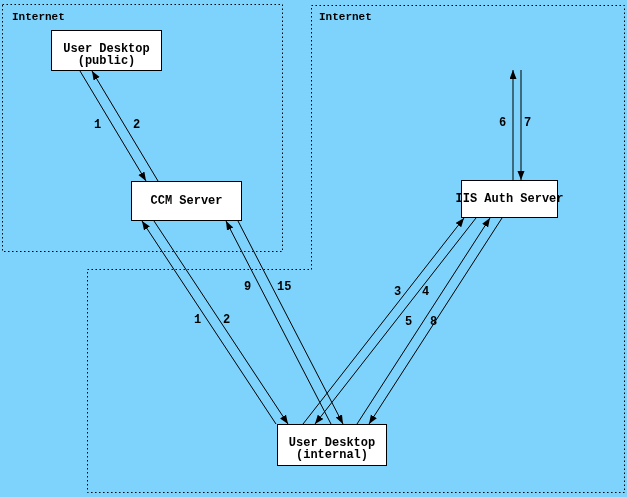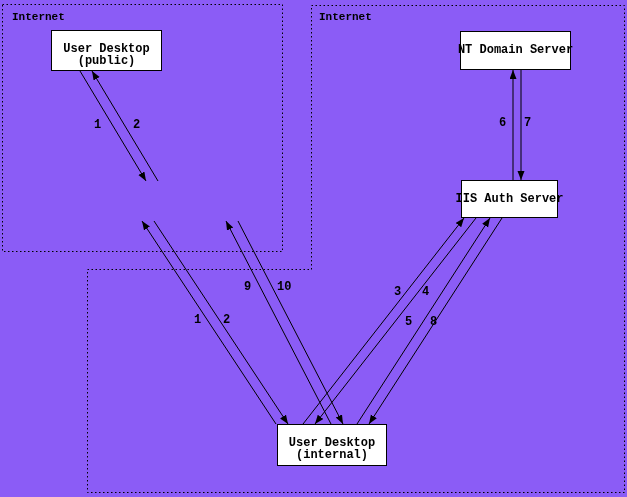--- a/index.html
+++ b/index.html
@@ -1,20 +1,20 @@
 <!DOCTYPE html>
 <html><head>
 <meta charset="utf-8">
 <style>
   html, body { margin: 0; padding: 0; background: #ffffff; }
   .canvas {
     position: relative;
     width: 627px;
     height: 497px;
-    background: #8b5cf6;
+    background: #7dd3fc;
     font-family: "Liberation Mono", "DejaVu Sans Mono", monospace;
     color: #000000;
     overflow: hidden;
   }
   .canvas svg { position: absolute; left: 0; top: 0; }
   .zone-label {
     position: absolute;
     font-size: 11px;
     font-weight: bold;
     white-space: nowrap;
@@ -89,42 +89,42 @@
   </svg>
 
   <div class="zone-label" style="left:12px; top:11px;">Internet</div>
   <div class="zone-label" style="left:319px; top:11px;">Internet</div>
 
   <div class="node pushdown" style="left:51px; top:30px; width:111px; height:41px;">
     <div class="node-title">User Desktop</div>
     <div class="node-sub">(public)</div>
   </div>
 
+  <div class="node" style="left:131px; top:181px; width:111px; height:40px;">
+    <div class="node-title">CCM Server</div>
+  </div>
 
-  <div class="node" style="left:460px; top:31px; width:111px; height:39px;">
-    <div class="node-title">NT Domain Server</div>
-  </div>
 
   <div class="node" style="left:461px; top:180px; width:97px; height:38px;">
     <div class="node-title">IIS Auth Server</div>
   </div>
 
   <div class="node pushdown" style="left:277px; top:424px; width:110px; height:42px;">
     <div class="node-title">User Desktop</div>
     <div class="node-sub">(internal)</div>
   </div>
 
   <div class="num" style="left:94px;  top:119px;">1</div>
   <div class="num" style="left:133px; top:119px;">2</div>
 
   <div class="num" style="left:194px; top:314px;">1</div>
   <div class="num" style="left:223px; top:314px;">2</div>
 
   <div class="num" style="left:244px; top:281px;">9</div>
-  <div class="num" style="left:277px; top:281px;">10</div>
+  <div class="num" style="left:277px; top:281px;">15</div>
 
   <div class="num" style="left:394px; top:286px;">3</div>
   <div class="num" style="left:422px; top:286px;">4</div>
 
   <div class="num" style="left:405px; top:316px;">5</div>
   <div class="num" style="left:430px; top:316px;">8</div>
 
   <div class="num" style="left:499px; top:117px;">6</div>
   <div class="num" style="left:524px; top:117px;">7</div>
 

